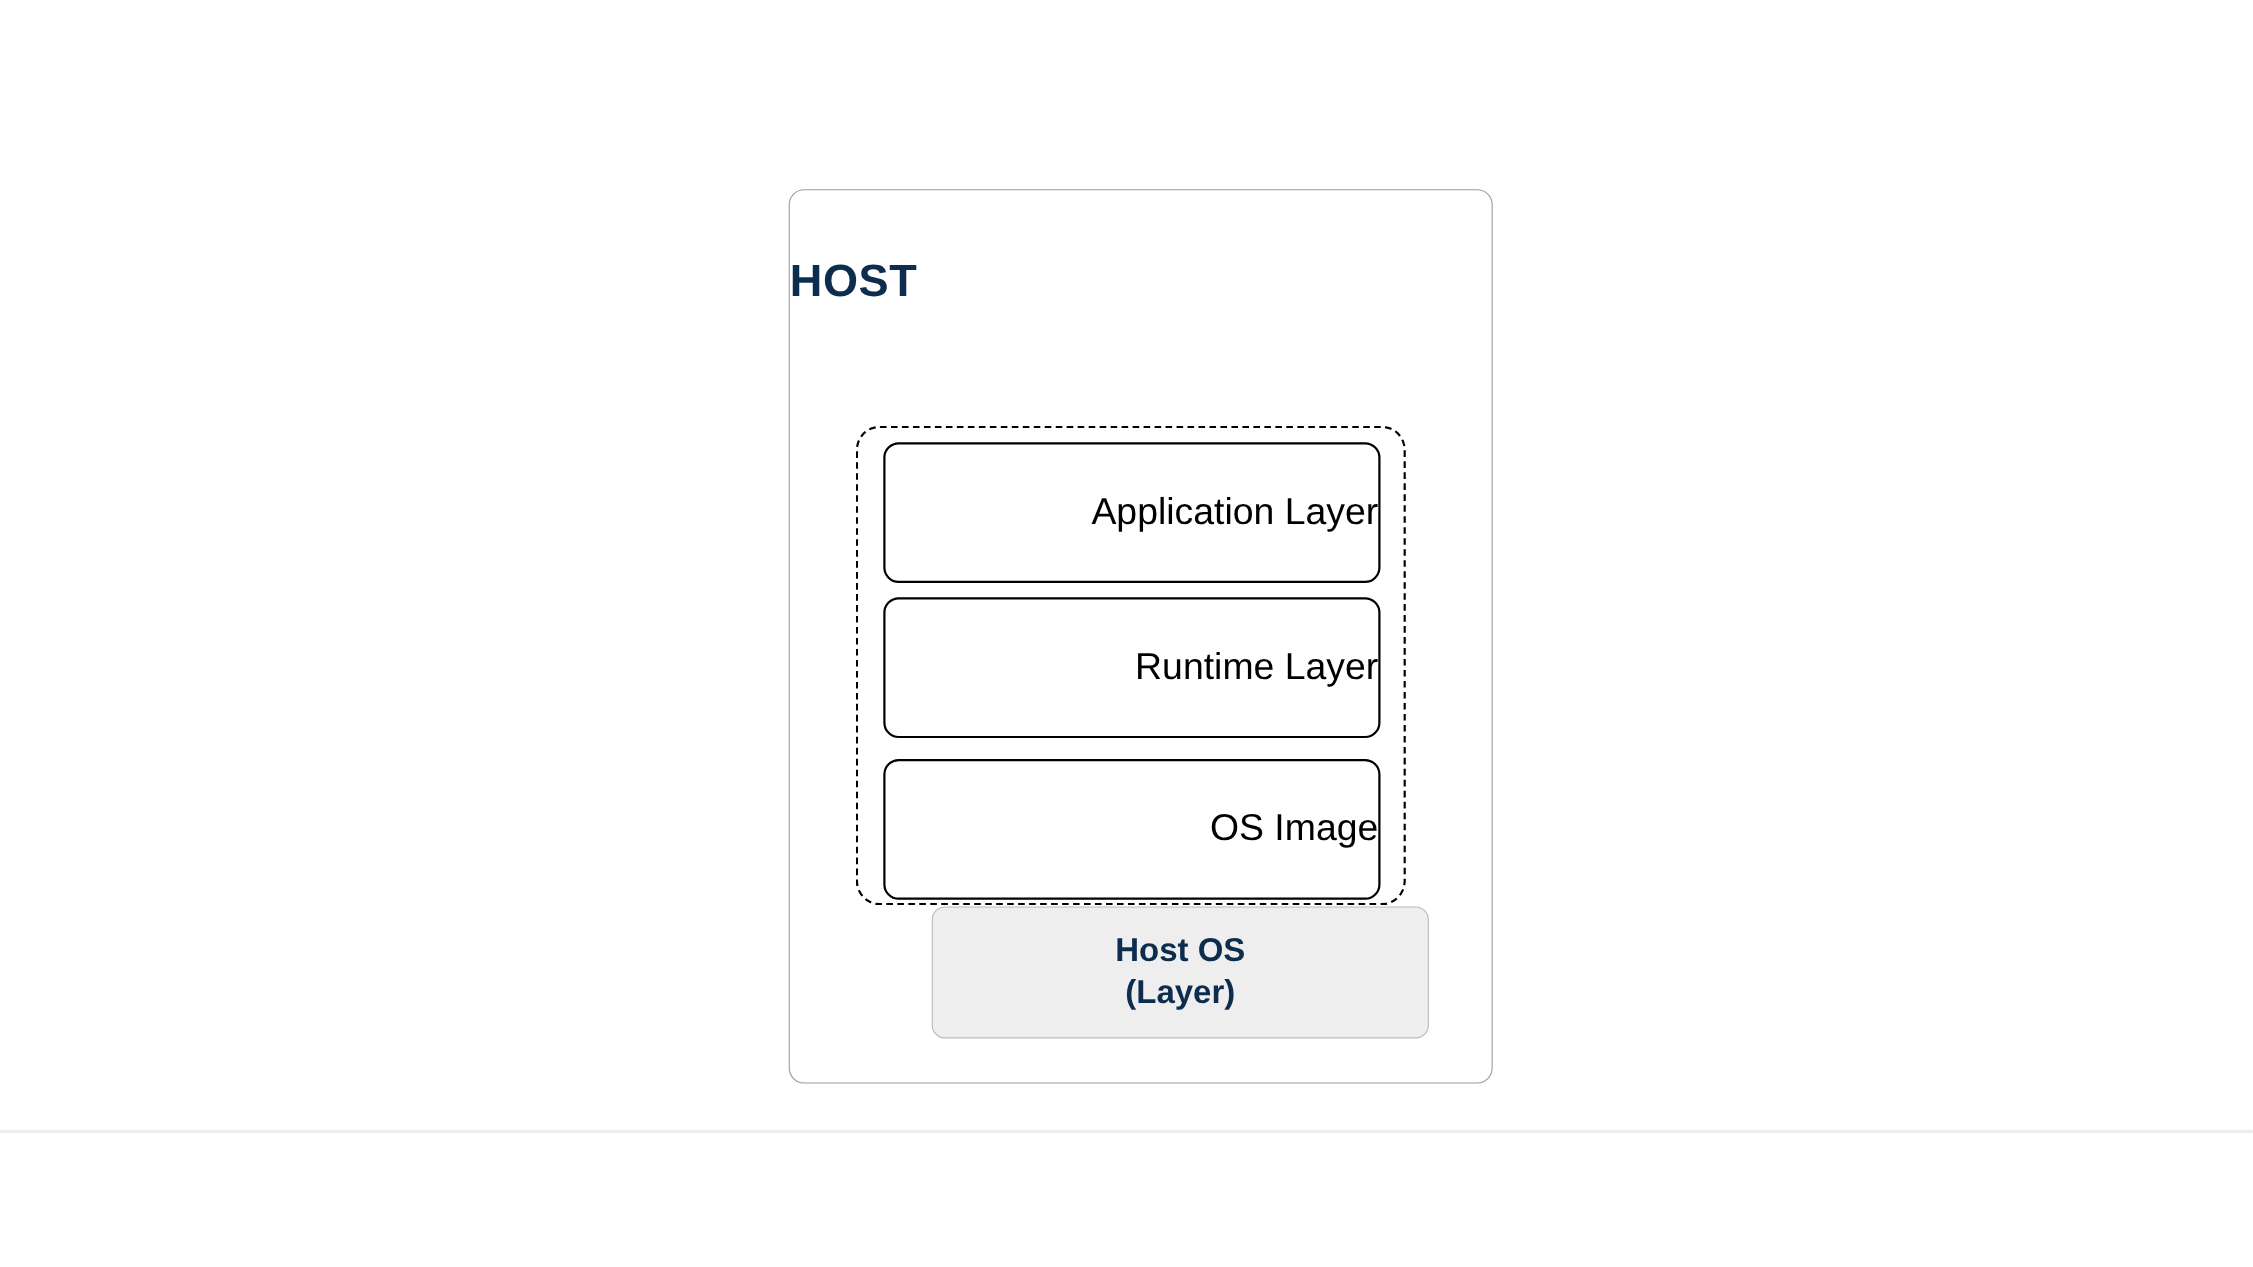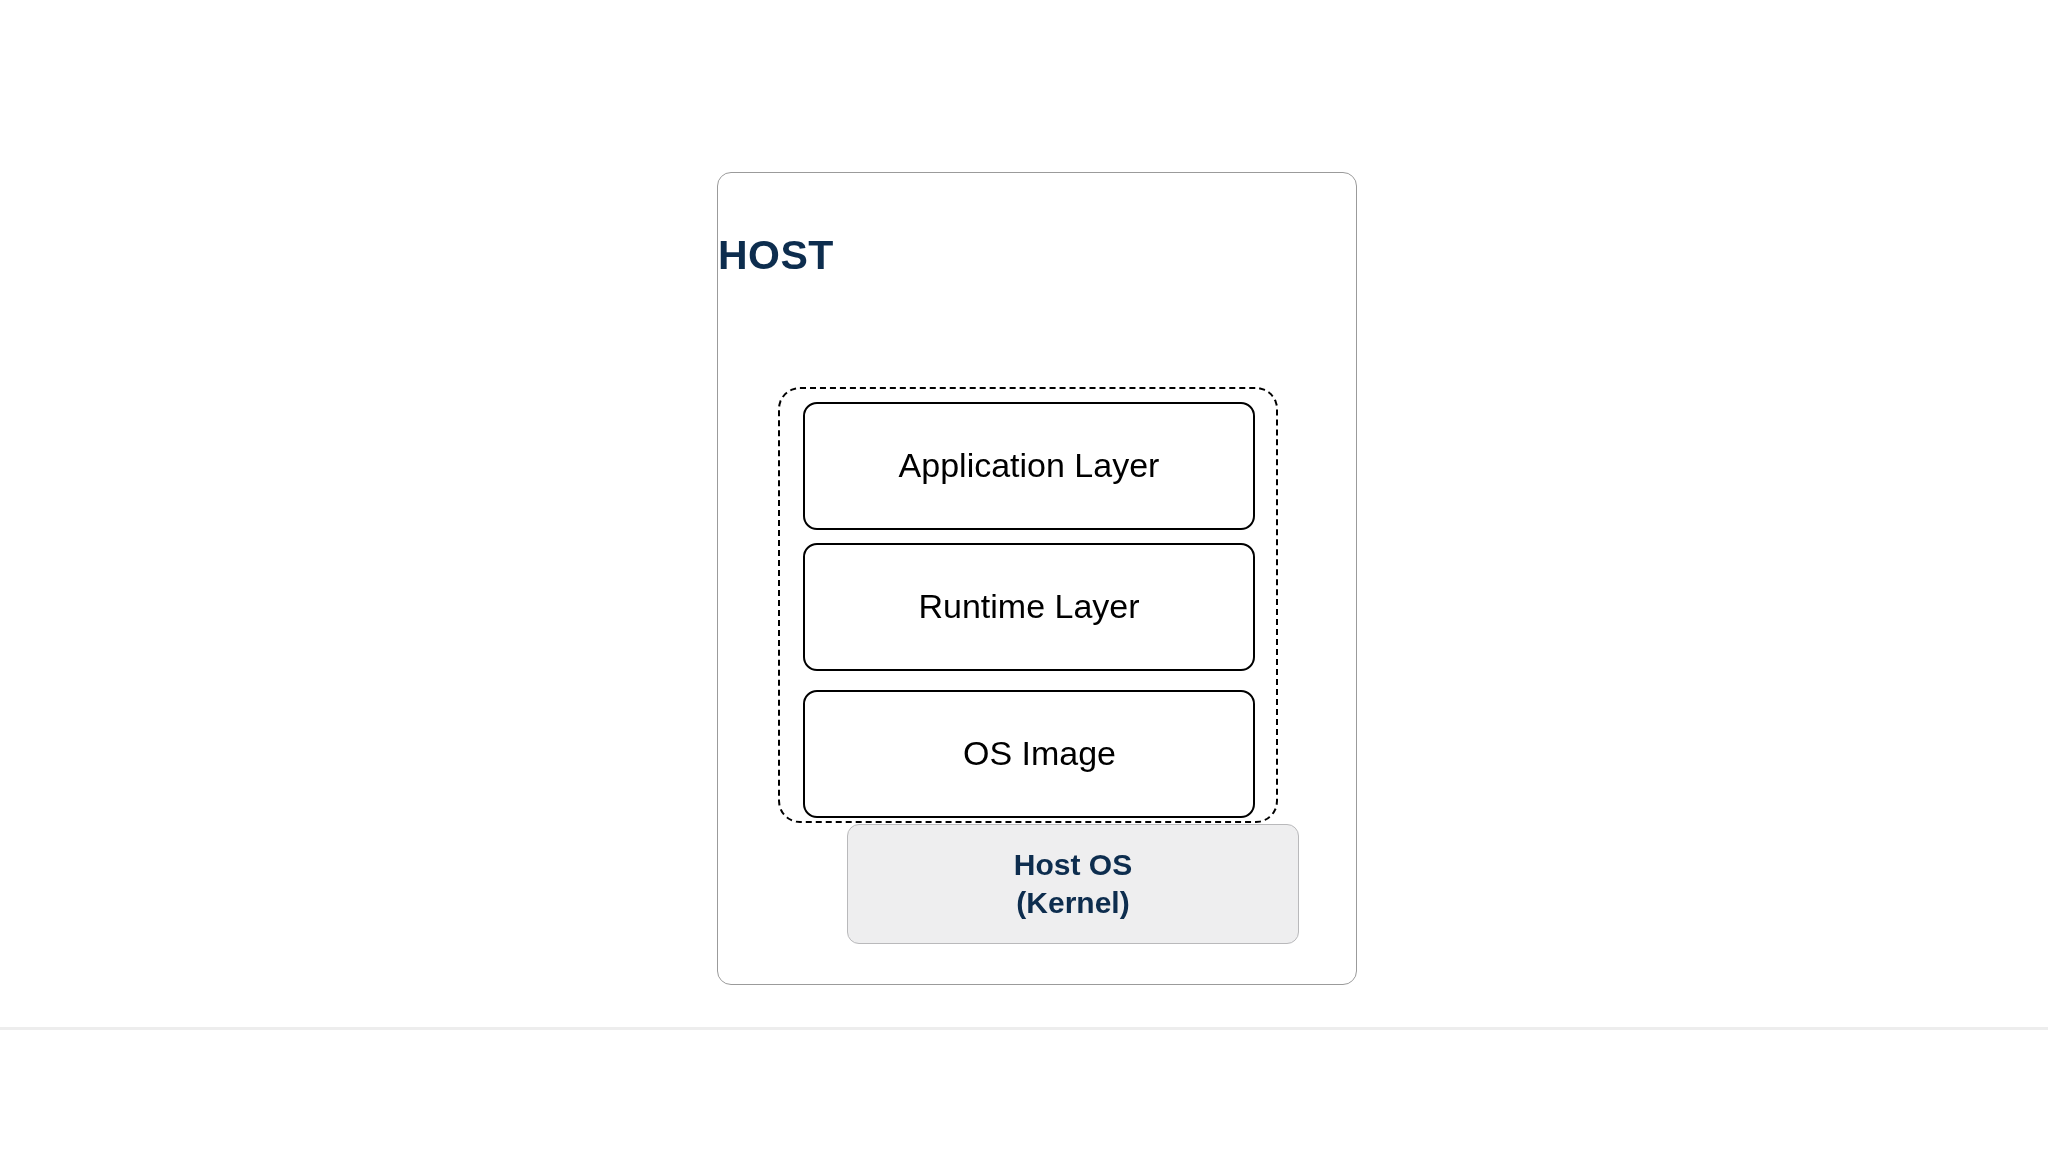--- a/index.html
+++ b/index.html
@@ -64,21 +64,21 @@
     position: absolute;
     left: 803px;
     width: 452px;
     height: 128px;
     box-sizing: border-box;
     border: 2.5px solid #000000;
     border-radius: 14px;
     background: #ffffff;
     display: flex;
     align-items: center;
-    justify-content: center;
+    justify-content: flex-end;
   }
   .layer-label {
     font-size: 34px;
     color: #000000;
     line-height: 1.1;
     text-align: center;
   }
 
   #layer-application { top: 402px; }
   #layer-runtime     { top: 543px; }
@@ -146,21 +146,21 @@
   <div class="layer-box" id="layer-runtime">
     <span class="layer-label">Runtime Layer</span>
   </div>
 
   <div class="layer-box" id="layer-osimage">
     <span class="layer-label">OS Image</span>
   </div>
 
   <div id="host-os-box">
     <span class="host-os-line">Host OS</span>
-    <span class="host-os-line">(Kernel)</span>
+    <span class="host-os-line">(Layer)</span>
   </div>
 
   <div id="footer-divider"></div>
 
   <div id="footer">
 
     
 
     
 

